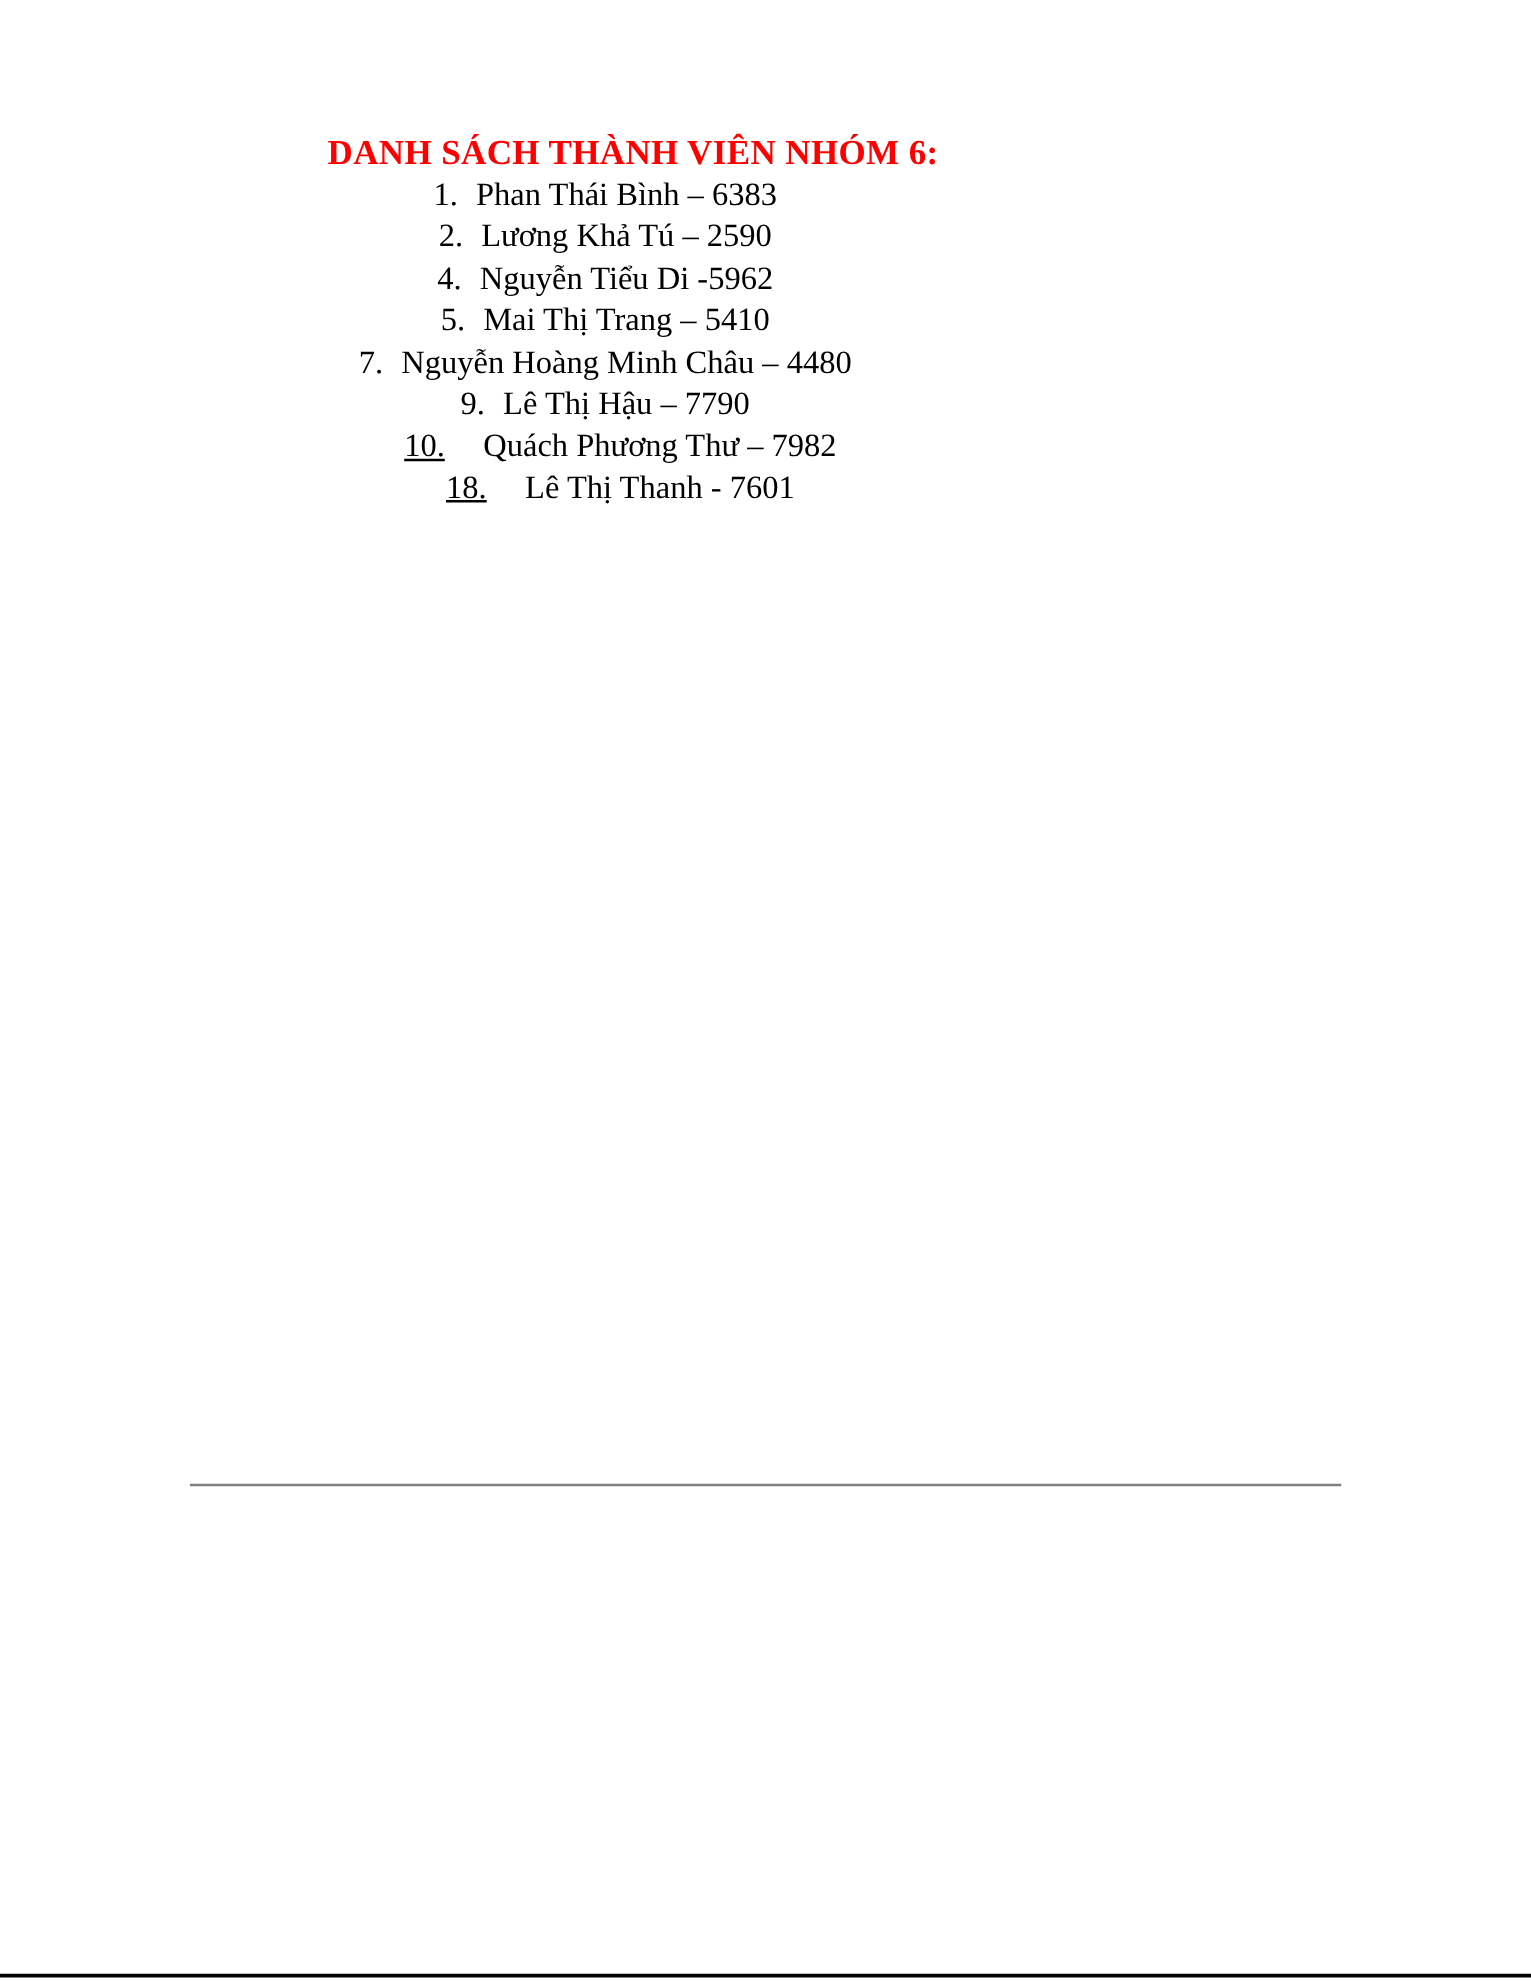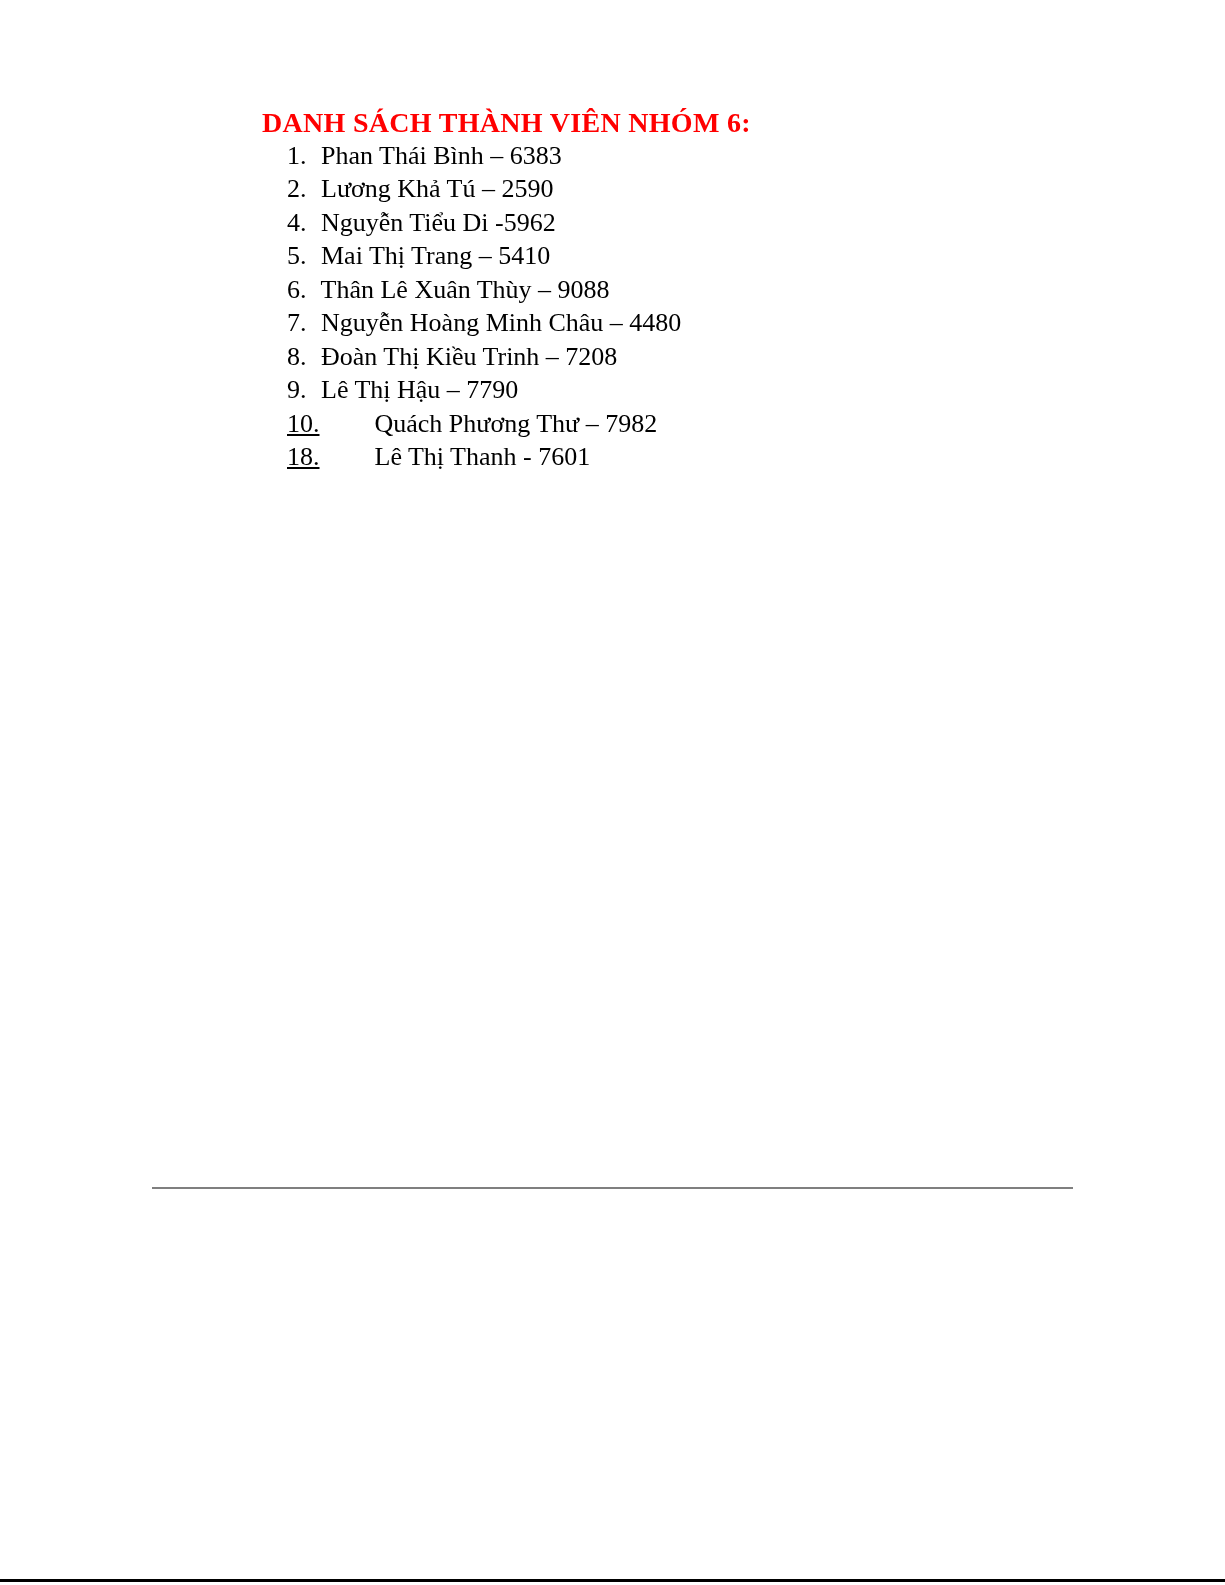--- a/index.html
+++ b/index.html
@@ -33,20 +33,21 @@
     left: 287px;
     top: 139px;
     margin: 0;
     padding: 0;
     list-style: none;
     font-size: 26px;
   }
   .member-row {
     line-height: 33.45px;
     white-space: nowrap;
+    text-align: center;
   }
   .member-row .num {
     display: inline-block;
   }
   .member-row:not(.tabbed) .num {
     margin-right: 8px;
   }
   .member-row.tabbed .num {
     width: 81px;
     text-decoration: underline;
@@ -89,34 +90,26 @@
   <li class="member-row">
     <span class="num">4.</span>
     <span class="name">Nguyễn Tiểu Di -5962</span>
   </li>
 
   <li class="member-row">
     <span class="num">5.</span>
     <span class="name">Mai Thị Trang – 5410</span>
   </li>
 
-  <li class="member-row">
-    <span class="num">6.</span>
-    <span class="name">Thân Lê Xuân Thùy – 9088</span>
-  </li>
 
   <li class="member-row">
     <span class="num">7.</span>
     <span class="name">Nguyễn Hoàng Minh Châu – 4480</span>
   </li>
 
-  <li class="member-row">
-    <span class="num">8.</span>
-    <span class="name">Đoàn Thị Kiều Trinh – 7208</span>
-  </li>
 
   <li class="member-row">
     <span class="num">9.</span>
     <span class="name">Lê Thị Hậu – 7790</span>
   </li>
 
   <li class="member-row tabbed">
     <span class="num">10.</span>
     <span class="name">Quách Phương Thư – 7982</span>
   </li>

